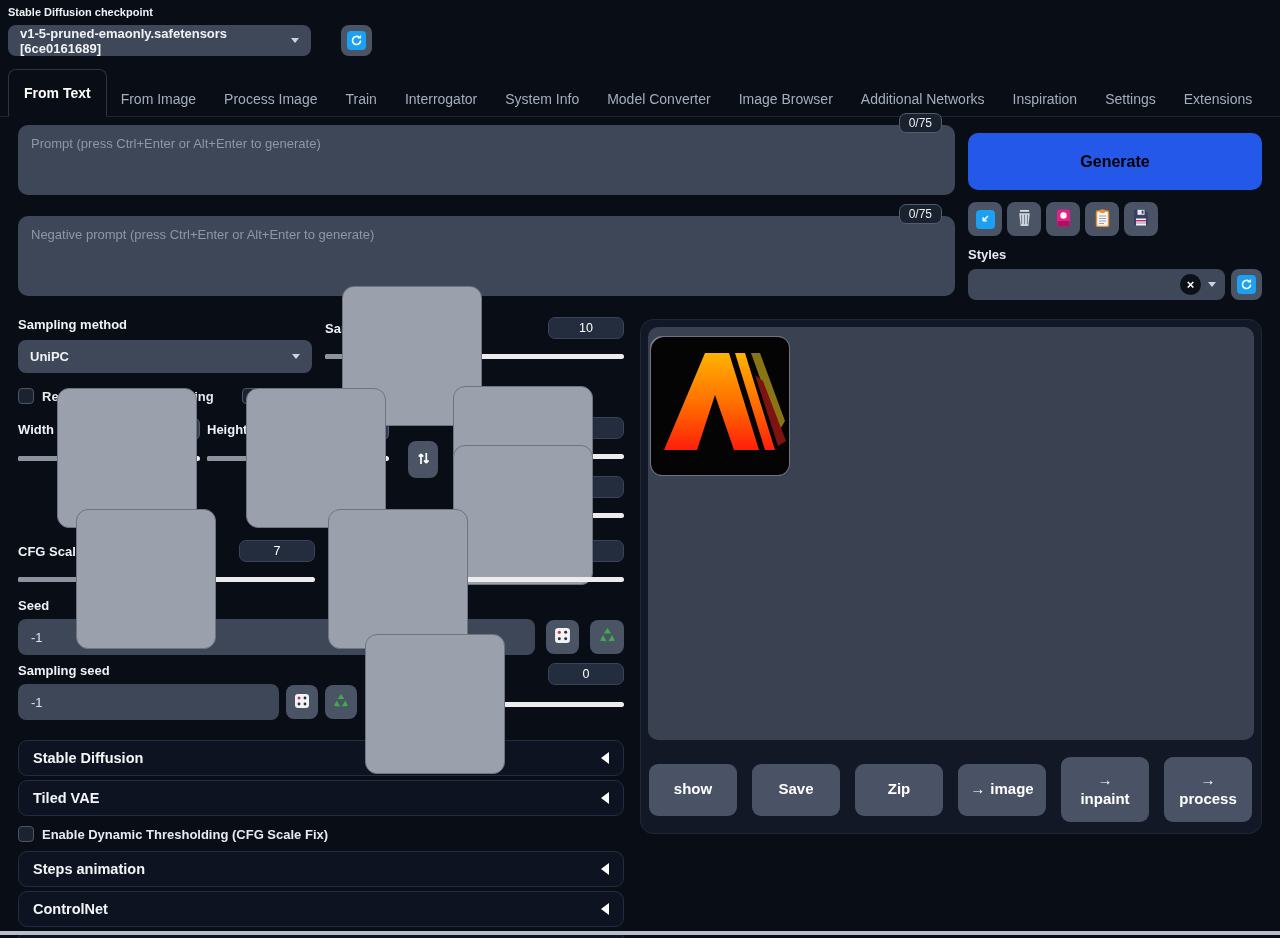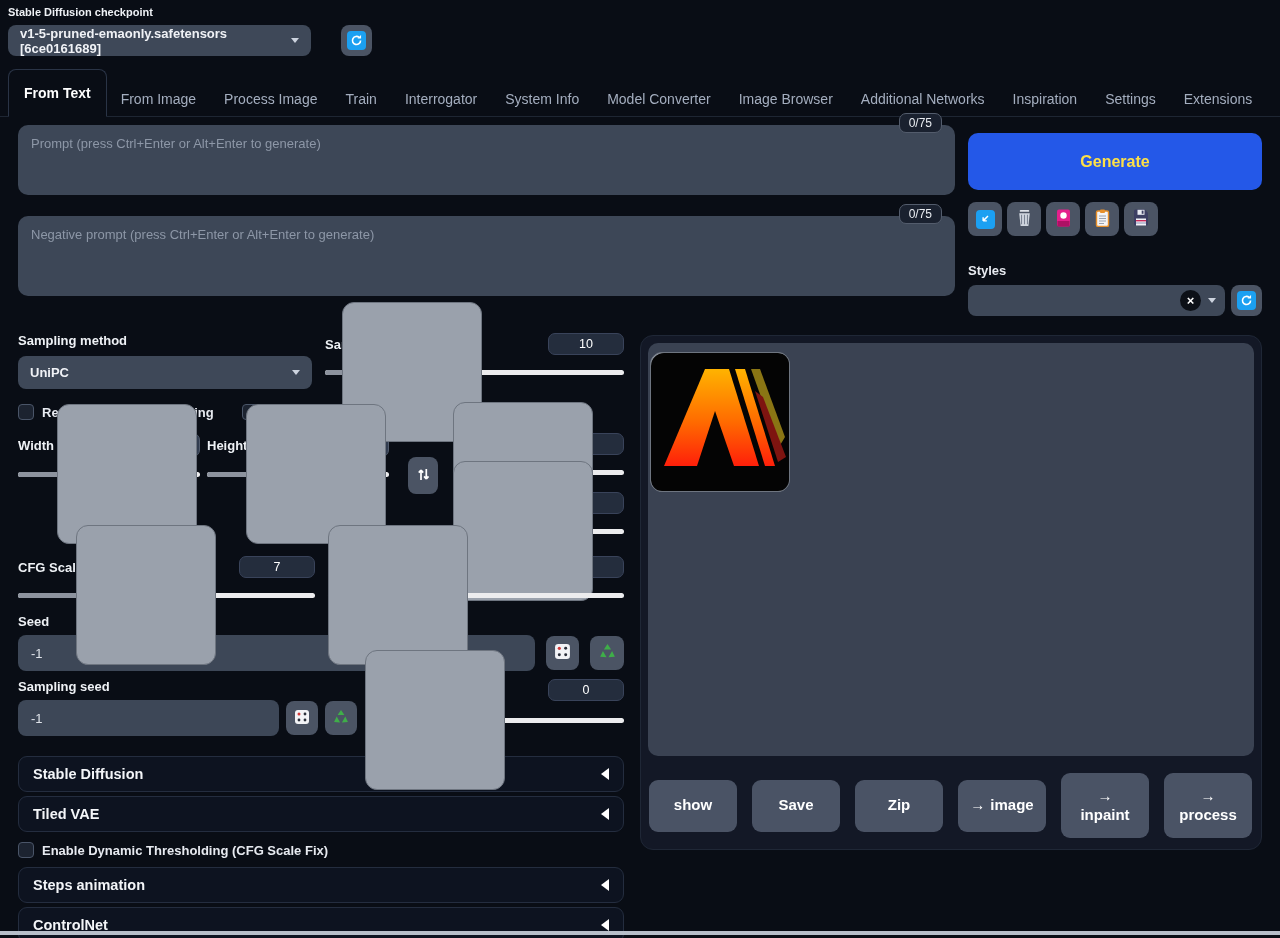--- a/index.html
+++ b/index.html
@@ -47,26 +47,26 @@
   textarea.prompt {
     width:100%; background:#3d4757; border:none; border-radius:10px;
     resize:none; padding:11px 13px; font-family:"Liberation Sans",sans-serif;
     font-size:13px; color:#dfe3ea; outline:none; display:block;
   }
   textarea.prompt::placeholder { color:#8d97a7; }
   .ta1 { height:70px; } .ta2 { height:80px; }
   .gen-col { width:294px; }
   .generate-btn {
     margin-top:16px; width:100%; height:57px; background:#2458e8; border:none;
-    border-radius:10px; color:#fde047; font-weight:700; font-size:16px; cursor:pointer;
+    border-radius:10px; color:#000000; font-weight:700; font-size:16px; cursor:pointer;
     font-family:"Liberation Sans",sans-serif;
   }
   .quick-row { display:flex; gap:5px; margin-top:12px; }
   .quick-btn { width:34px; height:34px; }
-  .styles-label { margin-top:27px; font-size:13px; font-weight:700; }
+  .styles-label { margin-top:11px; font-size:13px; font-weight:700; }
   .styles-row { display:flex; gap:6px; margin-top:7px; align-items:center; }
   .styles-select { flex:1; height:31px; justify-content:flex-end; gap:7px; padding:0 9px; }
   .xcircle { width:21px; height:21px; border-radius:50%; background:#0c1017; color:#fff;
     display:flex; align-items:center; justify-content:center; font-size:13px; font-weight:700; cursor:pointer; }
   
   .row2 { display:flex; gap:16px; margin-top:17px; }
   .controls-col { width:606px; }
   .glabel { font-size:13px; font-weight:700; color:#eef1f5; }
   .hdr { display:flex; align-items:center; justify-content:space-between; }
   .numbox {

